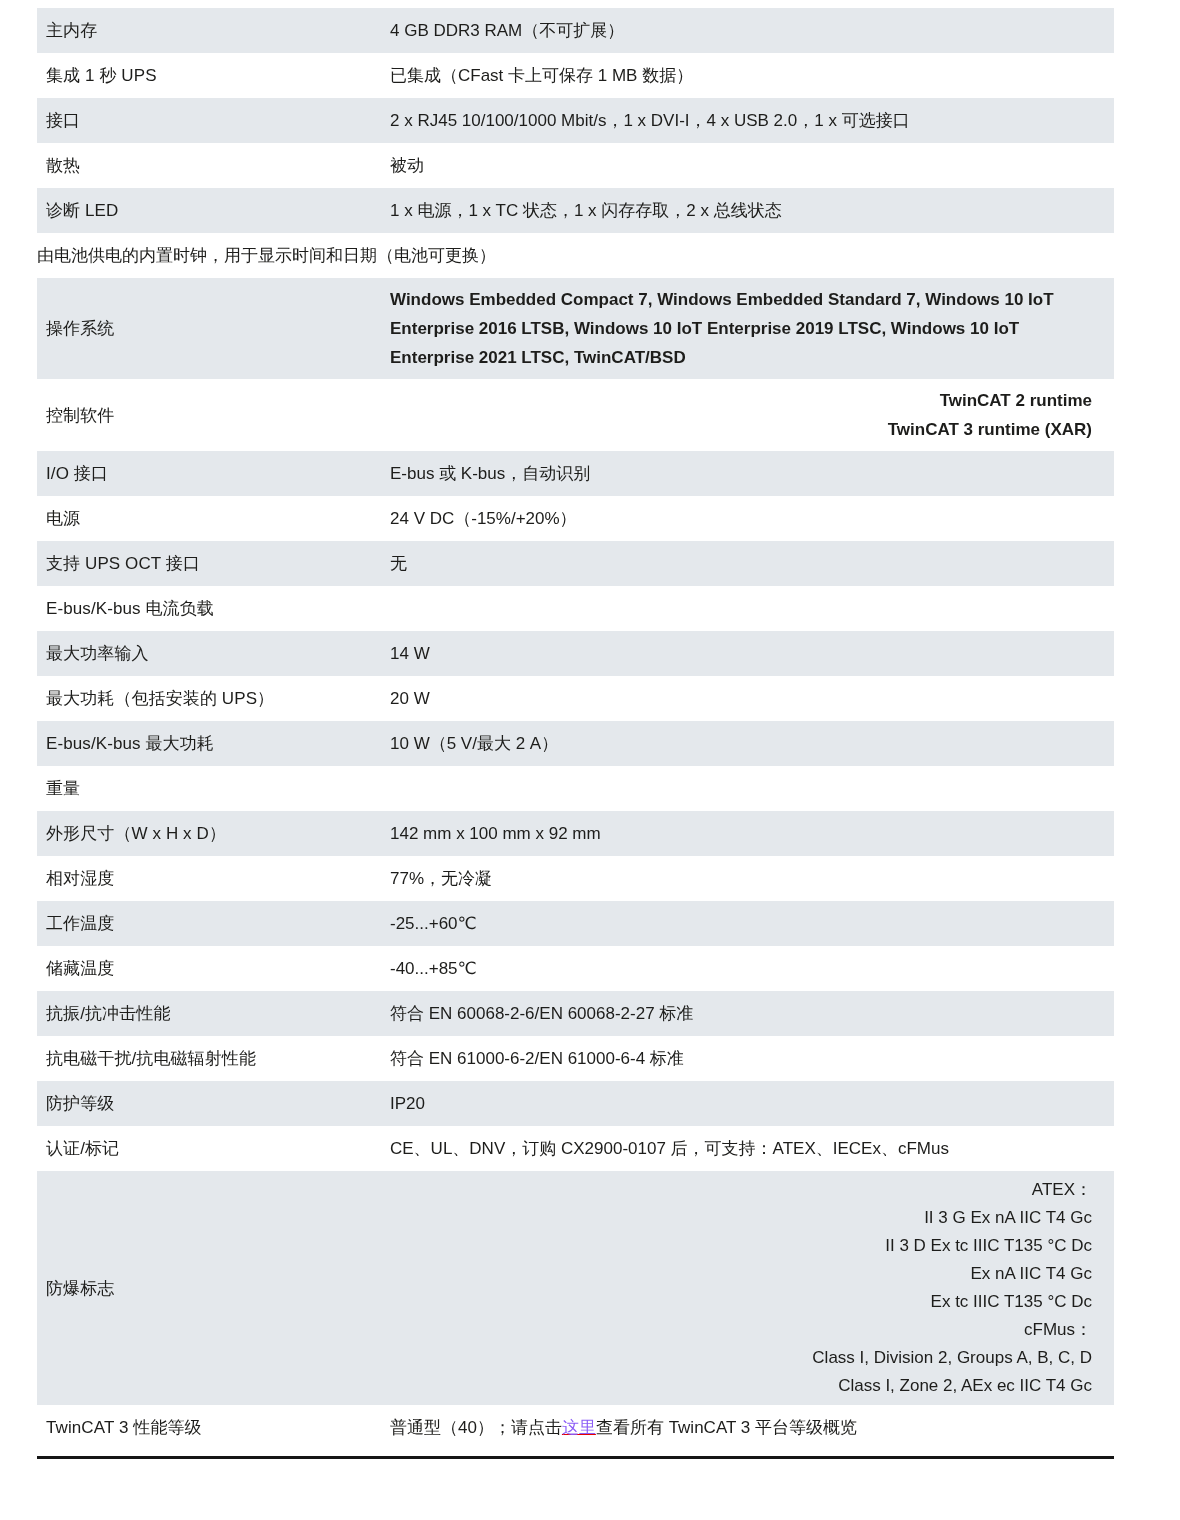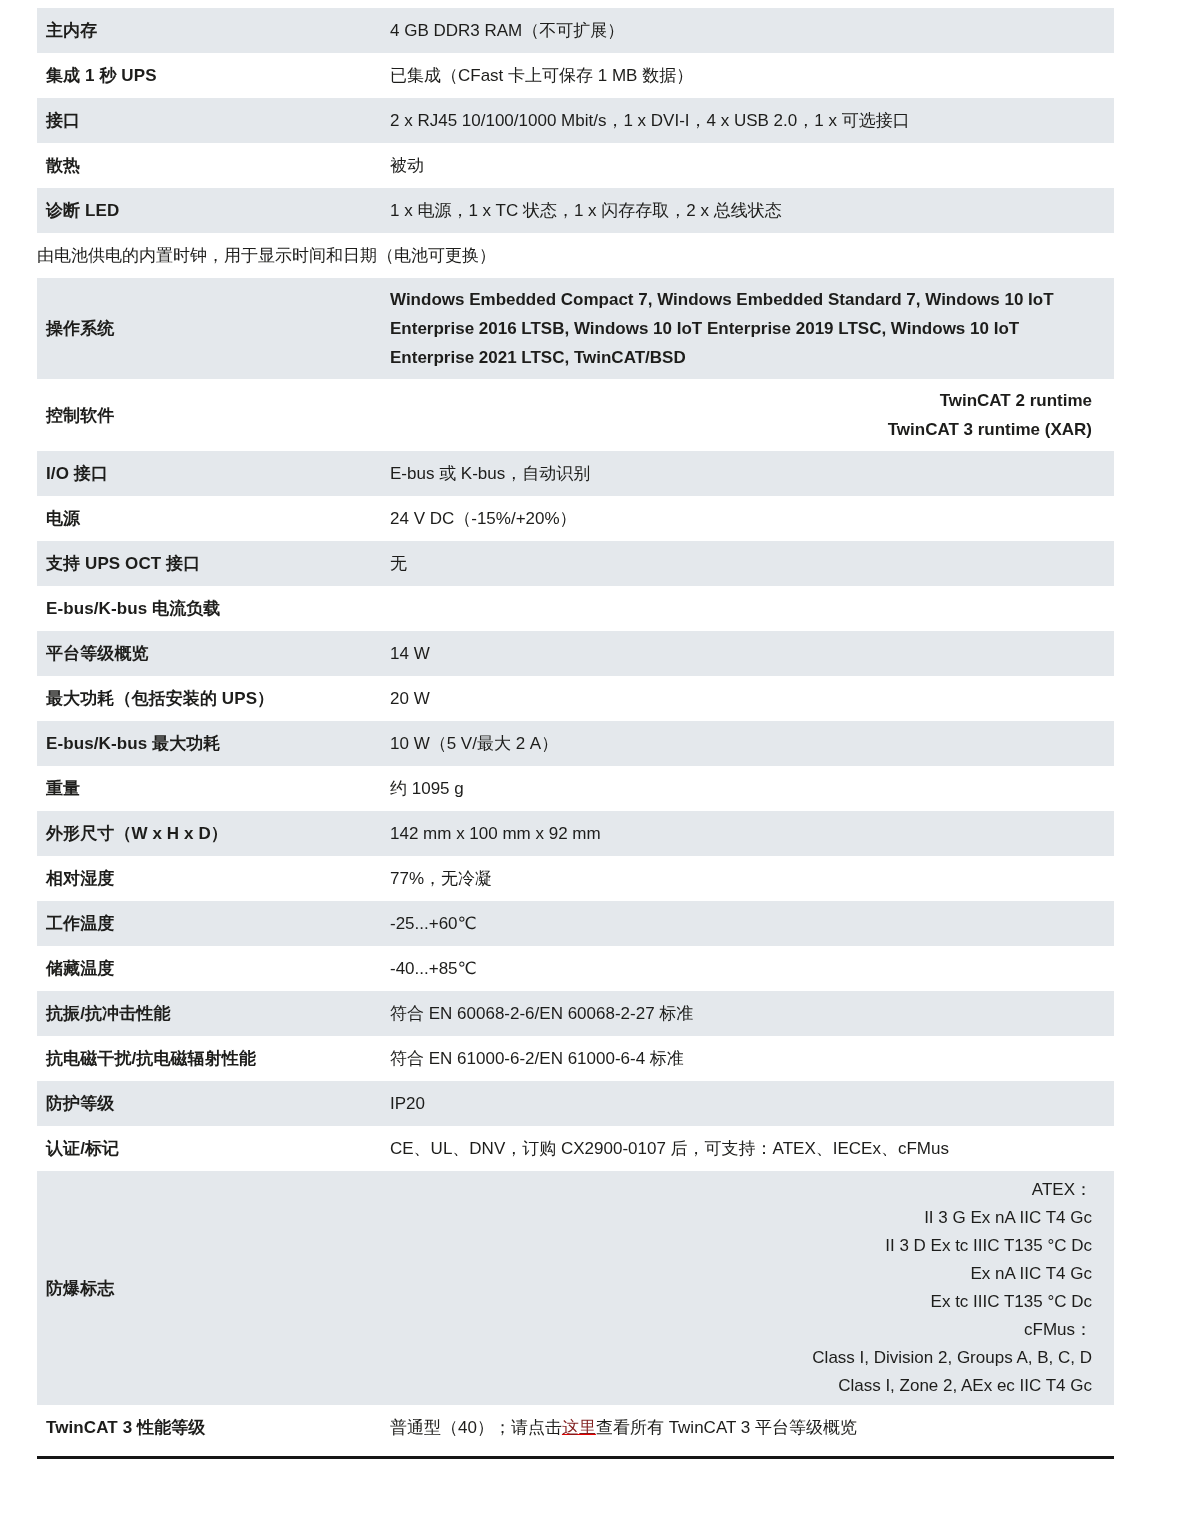--- a/index.html
+++ b/index.html
@@ -37,21 +37,21 @@
   .spec-row.dense {
     padding: 5px 0;
   }
   .cell-label {
     flex: 0 0 353px;
     width: 353px;
     box-sizing: border-box;
     padding-left: 9px;
     padding-right: 14px;
     font-size: 17px;
-    font-weight: 700;
+    font-weight: 400;
     line-height: 21px;
     letter-spacing: 0.1px;
   }
   .cell-value {
     flex: 1 1 auto;
     box-sizing: border-box;
     padding-right: 22px;
     font-size: 17px;
     font-weight: 400;
     line-height: 21px;
@@ -61,21 +61,21 @@
     font-weight: bold;
   }
   .spec-row.dense .cell-value {
     line-height: 28px;
   }
   .value-line {
     display: block;
     text-align: right;
   }
   .inline-link {
-    color: #7f1d1d;
+    color: #8b5cf6;
     text-decoration: underline;
     text-decoration-color: #e60000;
     cursor: pointer;
   }
   .bottom-rule {
     position: relative;
     margin-top: 6px;
     margin-left: 0;
     width: 1077px;
     height: 3px;
@@ -131,34 +131,33 @@
         <div class="cell-value">24 V DC（-15%/+20%）</div>
       </div>
       <div class="spec-row alt">
         <div class="cell-label">支持 UPS OCT 接口</div>
         <div class="cell-value">无</div>
       </div>
       <div class="spec-row">
         <div class="cell-label">E-bus/K-bus 电流负载</div>
       </div>
       <div class="spec-row alt">
-        <div class="cell-label">平台等级概览</div>
+        <div class="cell-label">最大功率输入</div>
         <div class="cell-value">14 W</div>
       </div>
       <div class="spec-row">
         <div class="cell-label">最大功耗（包括安装的 UPS）</div>
         <div class="cell-value">20 W</div>
       </div>
       <div class="spec-row alt">
         <div class="cell-label">E-bus/K-bus 最大功耗</div>
         <div class="cell-value">10 W（5 V/最大 2 A）</div>
       </div>
       <div class="spec-row">
         <div class="cell-label">重量</div>
-        <div class="cell-value">约 1095 g</div>
       </div>
       <div class="spec-row alt">
         <div class="cell-label">外形尺寸（W x H x D）</div>
         <div class="cell-value">142 mm x 100 mm x 92 mm</div>
       </div>
       <div class="spec-row">
         <div class="cell-label">相对湿度</div>
         <div class="cell-value">77%，无冷凝</div>
       </div>
       <div class="spec-row alt">

